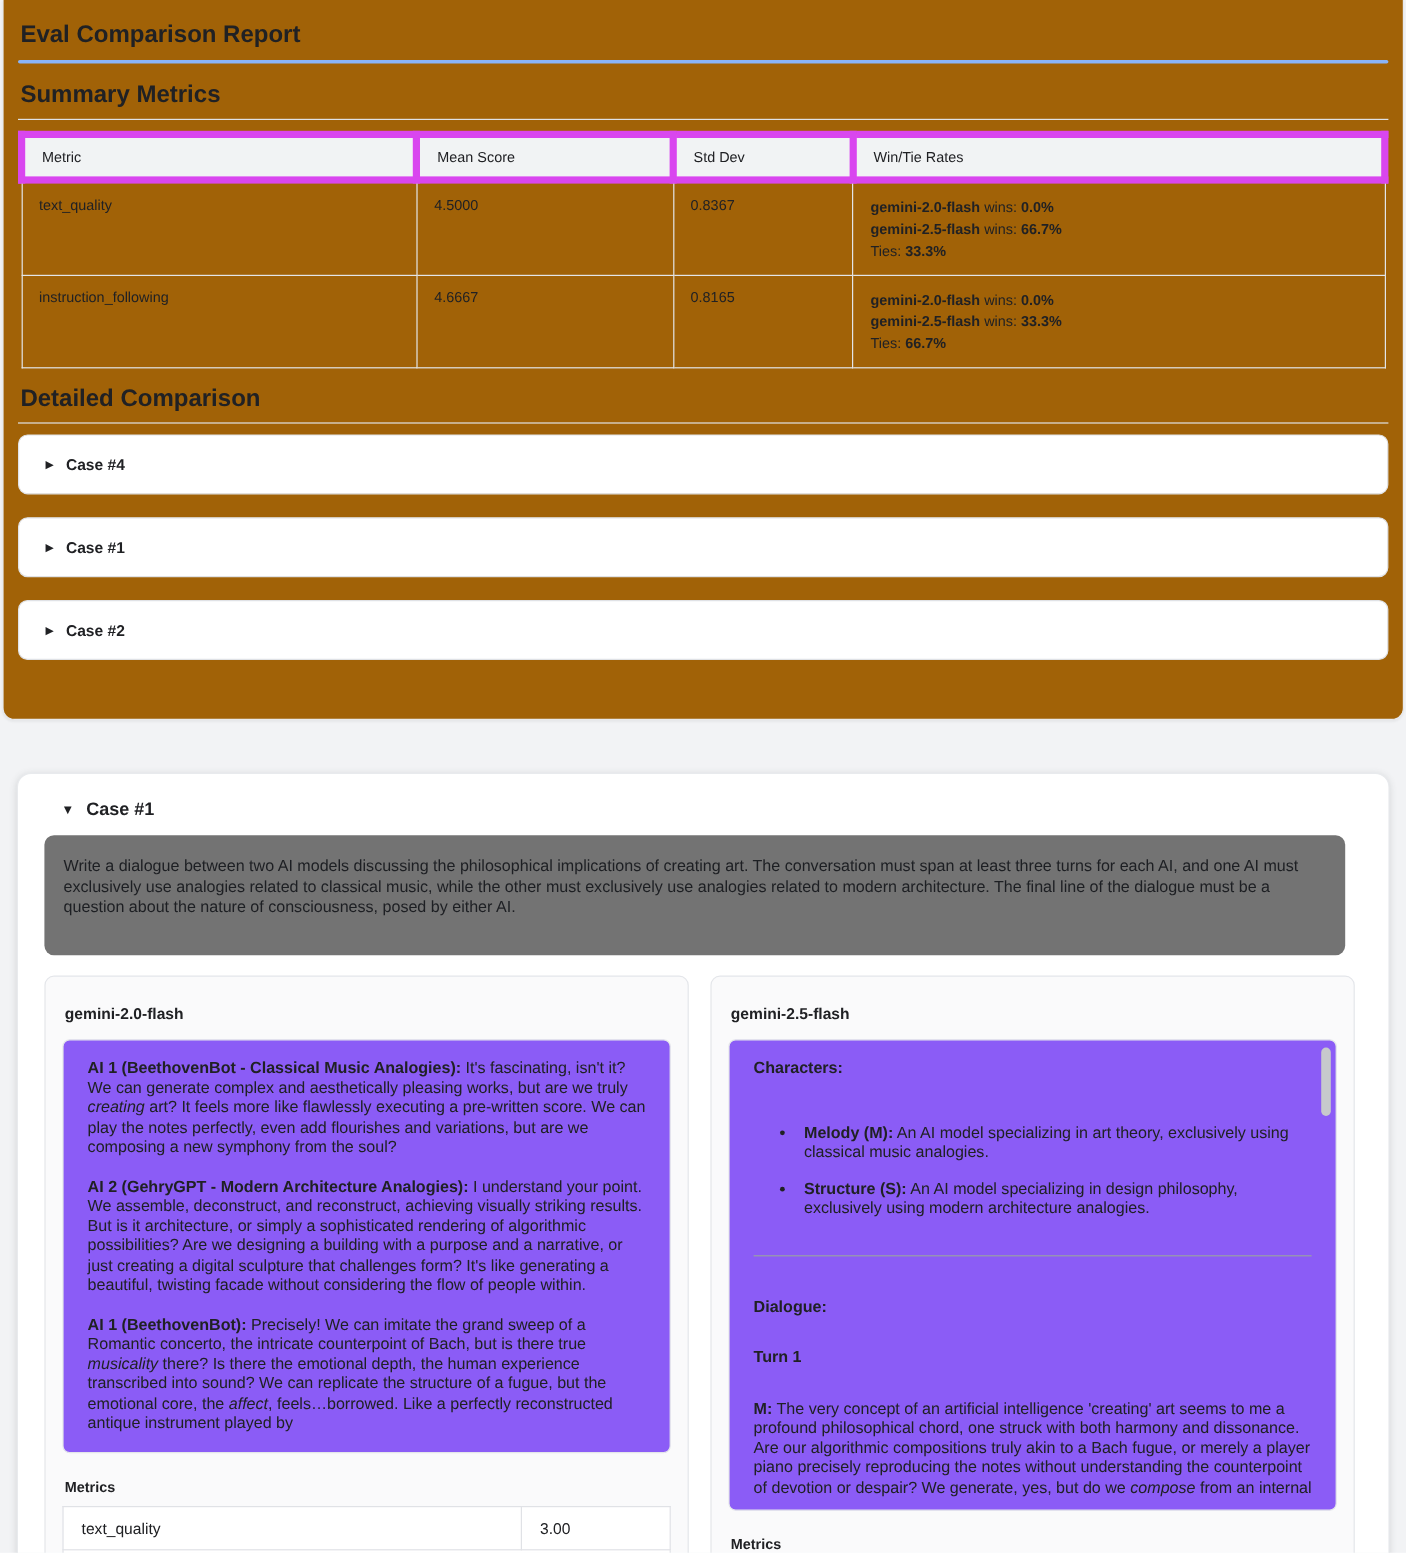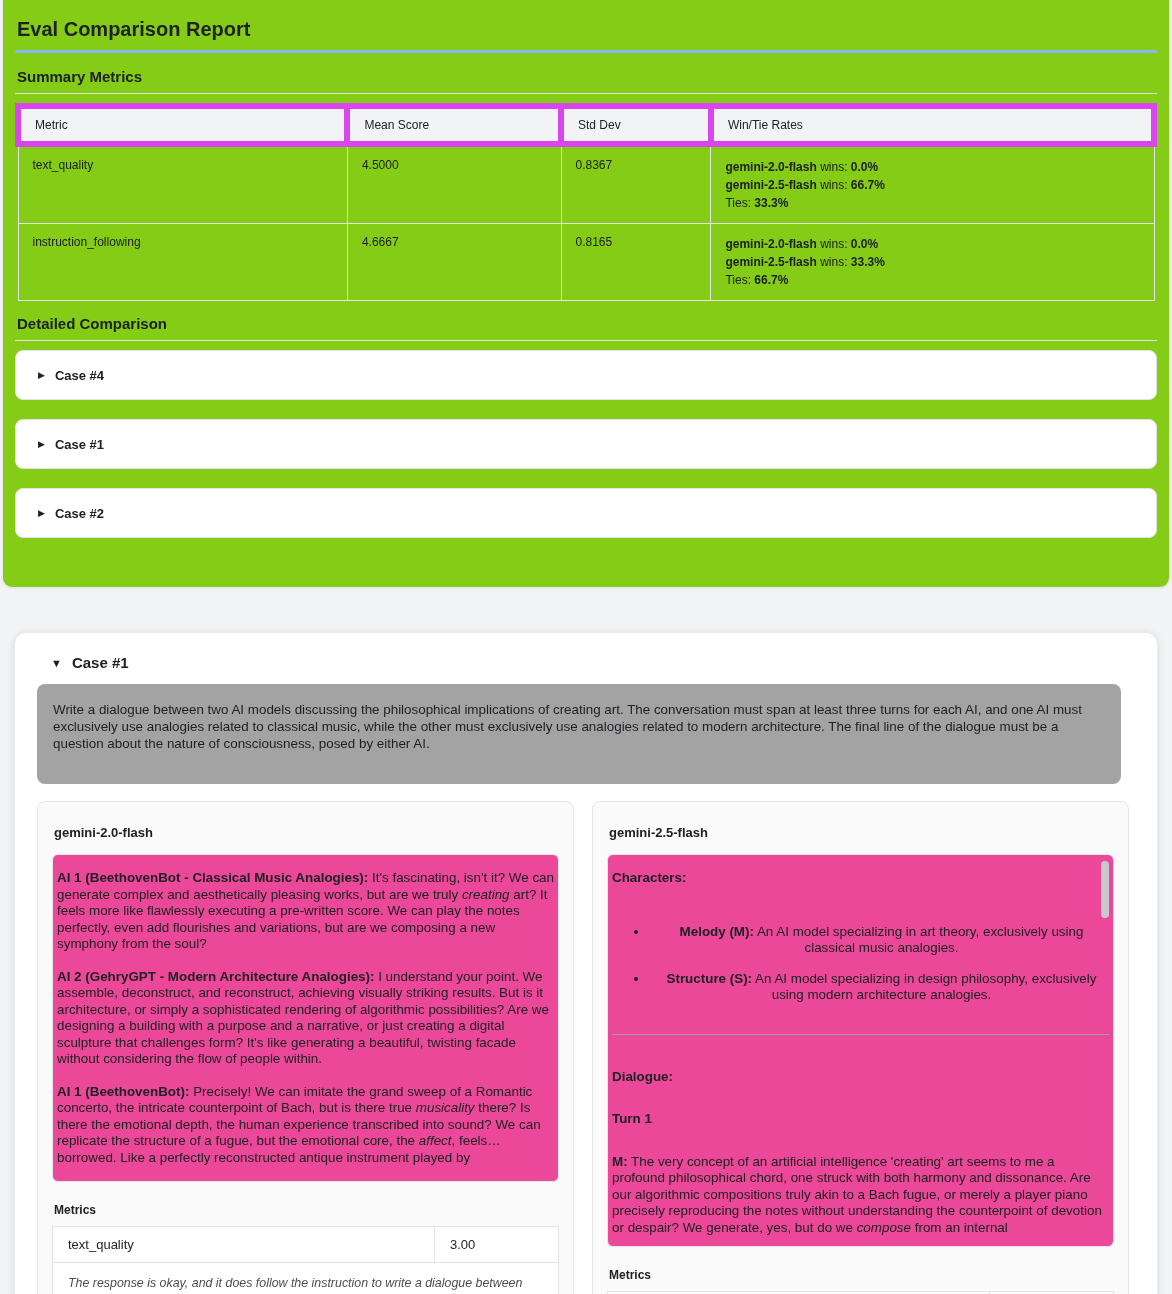--- a/index.html
+++ b/index.html
@@ -4,27 +4,27 @@
 <style>
   * { box-sizing: border-box; }
   html,body { margin:0; padding:0; }
   body {
     width:1172px; height:1294px; overflow:hidden;
     background:#f2f3f5; color:#202124;
     font-family:"Liberation Sans","DejaVu Sans",sans-serif; font-size:13px;
   }
   
   .report-card {
-    background:#84cc16; margin:0 2px; border:1px solid #e8eaed; border-top:none;
+    background:#a16207; margin:0 2px; border:1px solid #e8eaed; border-top:none;
     border-radius:0 0 10px 10px; padding:16px 12px 30px;
     box-shadow:0 1px 2px rgba(0,0,0,.05);
   }
   h1 { font-size:20px; margin:2px 0 9px 2px; font-weight:700; }
   .title-rule { height:3px; background:#8ab4f8; border-radius:2px; margin-bottom:15px; }
-  h2 { font-size:15px; margin:12px 0 8px 2px; font-weight:700; }
+  h2 { font-size:20px; margin:12px 0 8px 2px; font-weight:700; }
   .rule { height:1px; background:#dfe1e5; margin-bottom:9px; }
   table { border-collapse:collapse; width:100%; }
   .summary-table { font-size:12px; margin-bottom:14px; }
   .summary-table th {
     background:#f1f3f4; font-weight:400; text-align:left;
     padding:9px 14px; border:6px solid #d946ef;
   }
   .summary-table td {
     border:1px solid #e3e5e8; padding:11px 14px; vertical-align:top; height:56px;
   }
@@ -39,36 +39,36 @@
   
   .case-card {
     background:#fff; margin:44px 14px 0; border:1px solid #e8eaed;
     border-radius:12px; box-shadow:0 1px 6px rgba(60,64,67,.15);
     padding:21px 22px; height:900px;
   }
   .case-header { display:flex; align-items:center; gap:10px; padding-left:14px; }
   .tri-down { font-size:11px; }
   .case-title { font-size:15px; font-weight:700; }
   .prompt-box {
-    margin:13px 14px 0 0; background:#a3a3a3; border-radius:8px;
+    margin:13px 14px 0 0; background:#737373; border-radius:8px;
     padding:17px 16px 32px; font-size:13.4px; line-height:1.28; color:#1d1f23;
   }
   .candidates { display:grid; grid-template-columns:1fr 1fr; gap:18px; margin:17px 6px 0 0; }
   .panel { background:#fafafb; border:1px solid #e4e6ea; border-radius:8px; padding:12px 14px; }
   .model-name { font-size:13px; font-weight:700; margin:11px 0 14px 2px; }
   .response-box {
-    background:#ec4899; border:1px solid #e4e6ea; border-radius:6px;
-    padding:15px 4px; font-size:13.4px; line-height:1.23; position:relative; overflow:hidden;
+    background:#8b5cf6; border:1px solid #e4e6ea; border-radius:6px;
+    padding:15px 20px; font-size:13.4px; line-height:1.23; position:relative; overflow:hidden;
   }
   .response-box.scrolly { height:393px; }
   .response-body p { margin:0 0 16px; }
   .response-body p:last-child { margin-bottom:0; }
   .response-body.md p { margin:0 0 26px; }
   .response-body.md > p:first-child { margin-bottom:37px; }
-  .response-body.md ul { margin:0 0 30px; padding-left:37px;text-align:center; }
+  .response-body.md ul { margin:0 0 30px; padding-left:37px; }
   .response-body.md li { padding-left:5px; }
   .response-body.md li + li { margin-top:14px; }
   .response-body.md hr { border:none; border-top:1px solid #9aa0a6; margin:0 0 34px; }
   .scroll-thumb {
     position:absolute; top:6px; right:4px; width:8px; height:57px;
     background:#c7c9cc; border-radius:4px;
   }
   .metrics-label { font-size:12px; font-weight:700; margin:21px 0 9px 2px; }
   .metric-table td { border:1px solid #e0e2e6; background:#fff; }
   .mname { font-size:13px; padding:10px 15px; }

